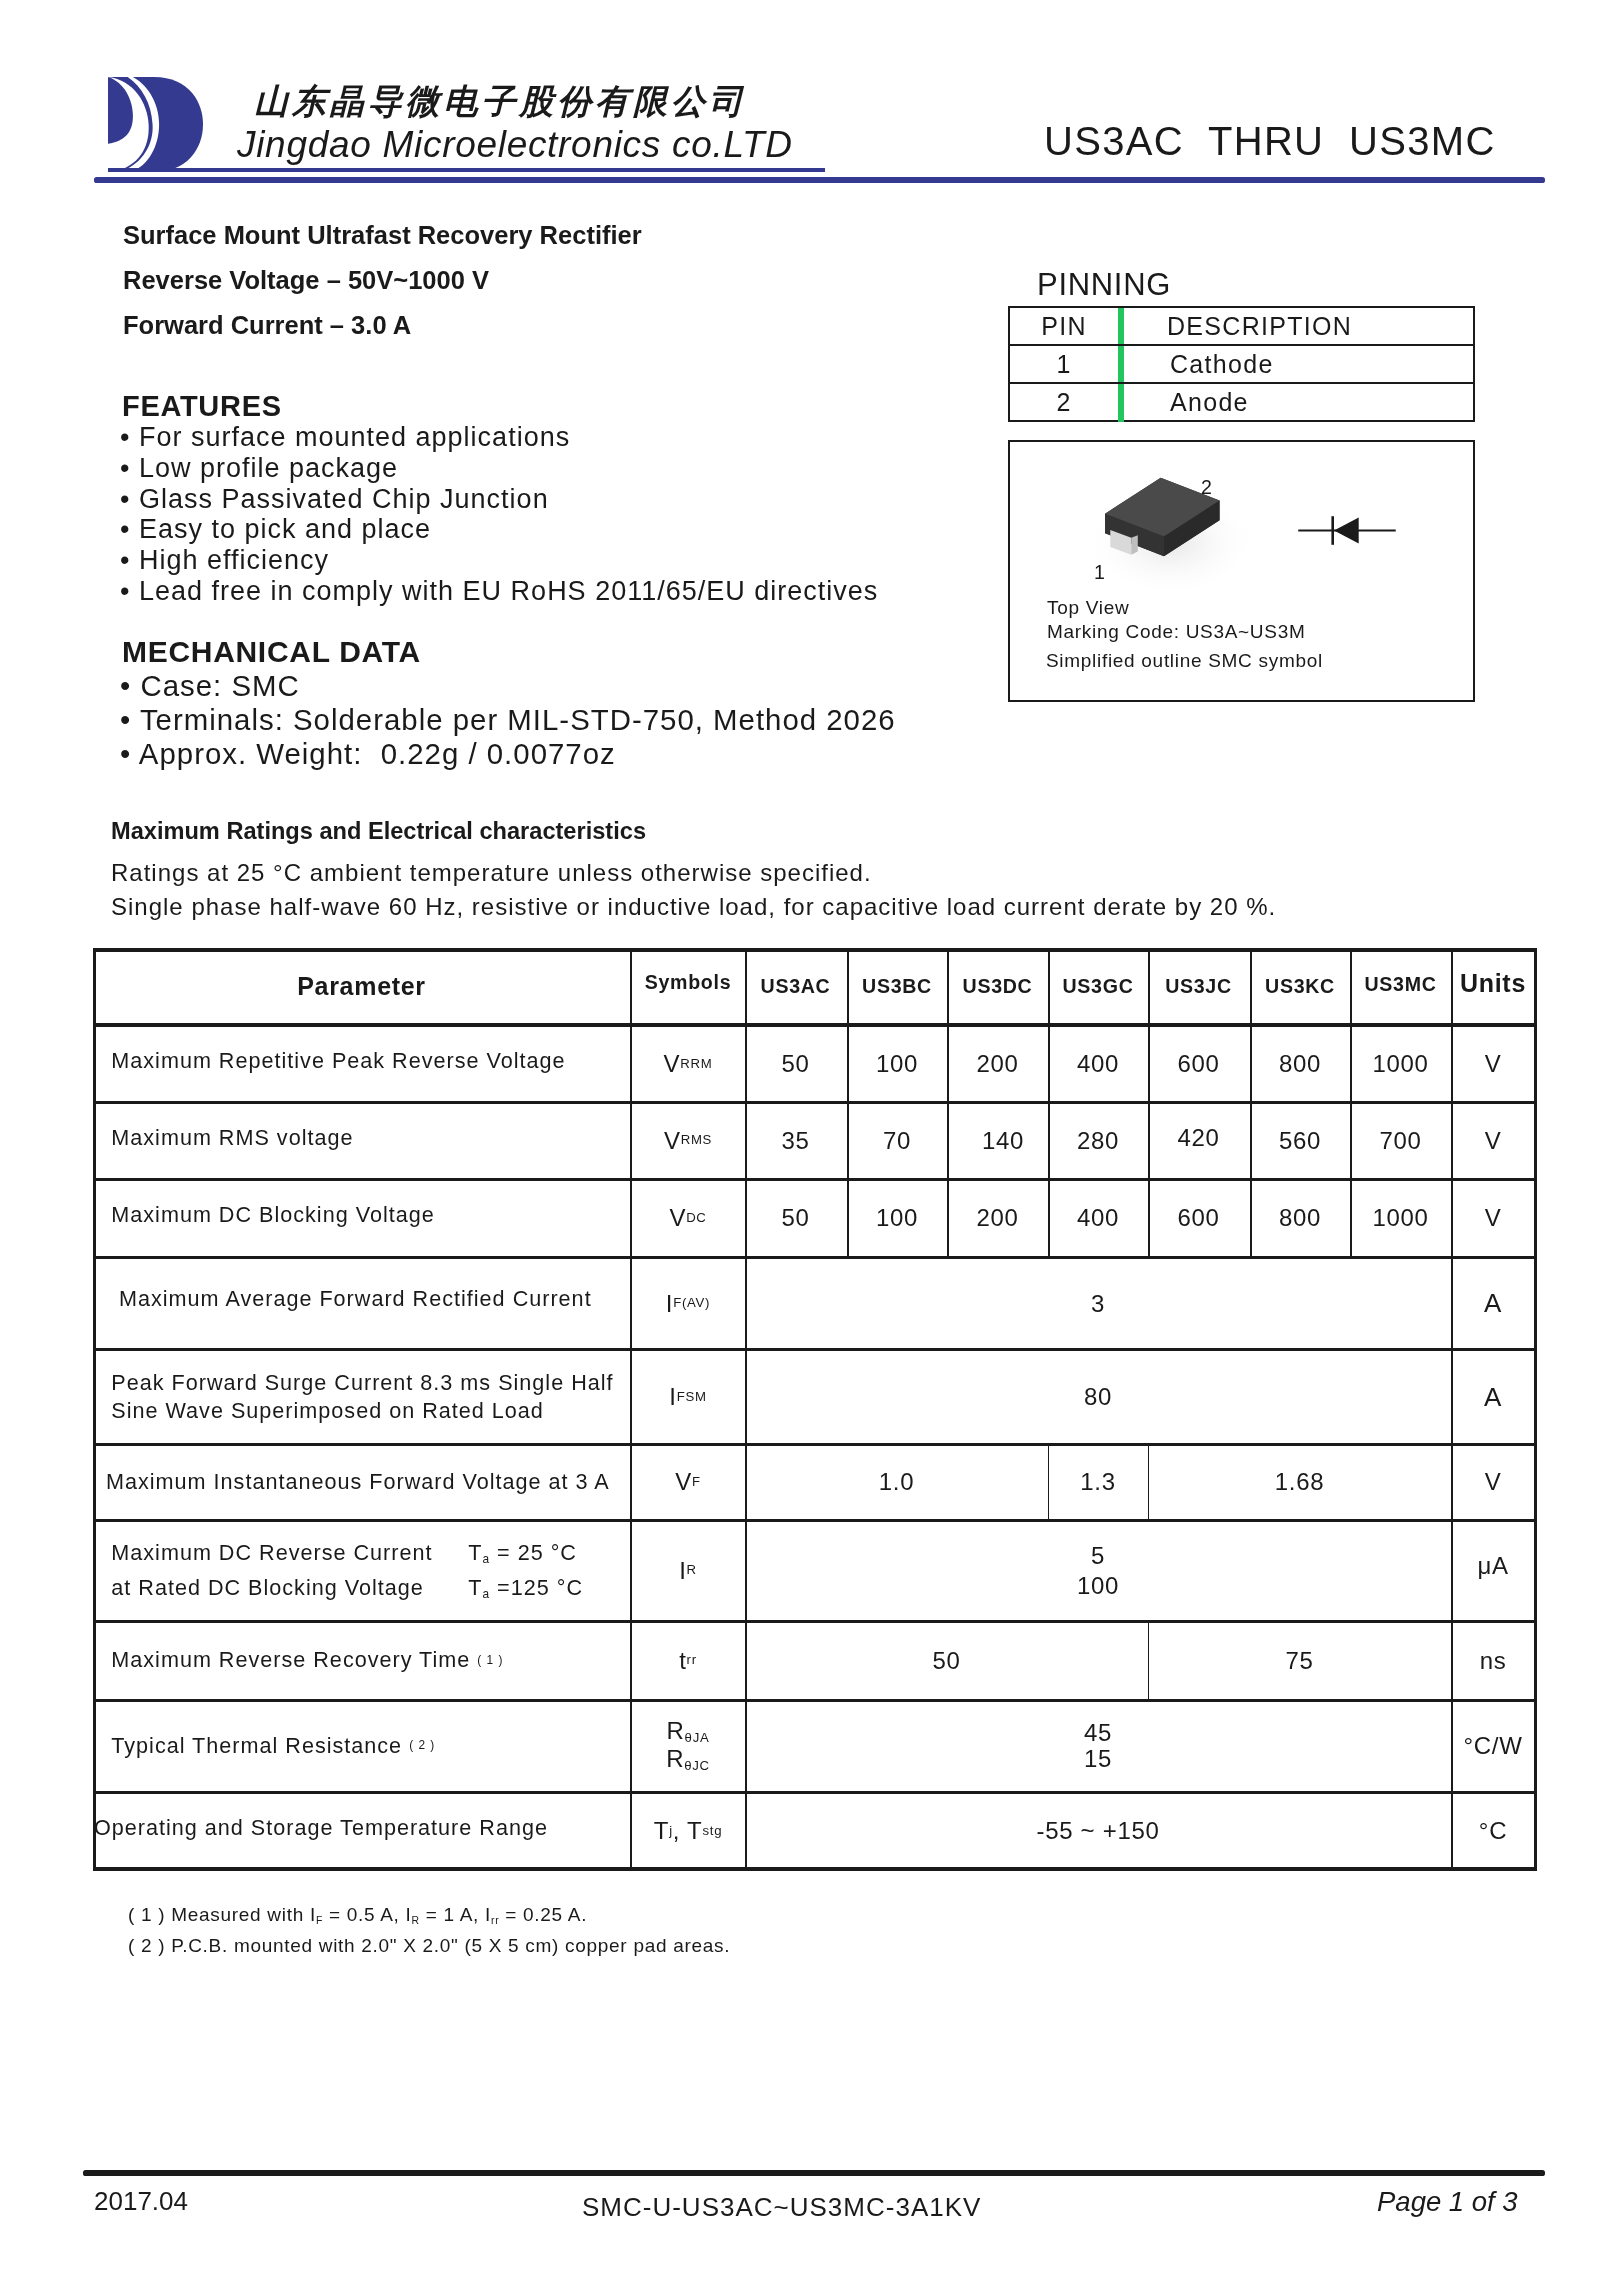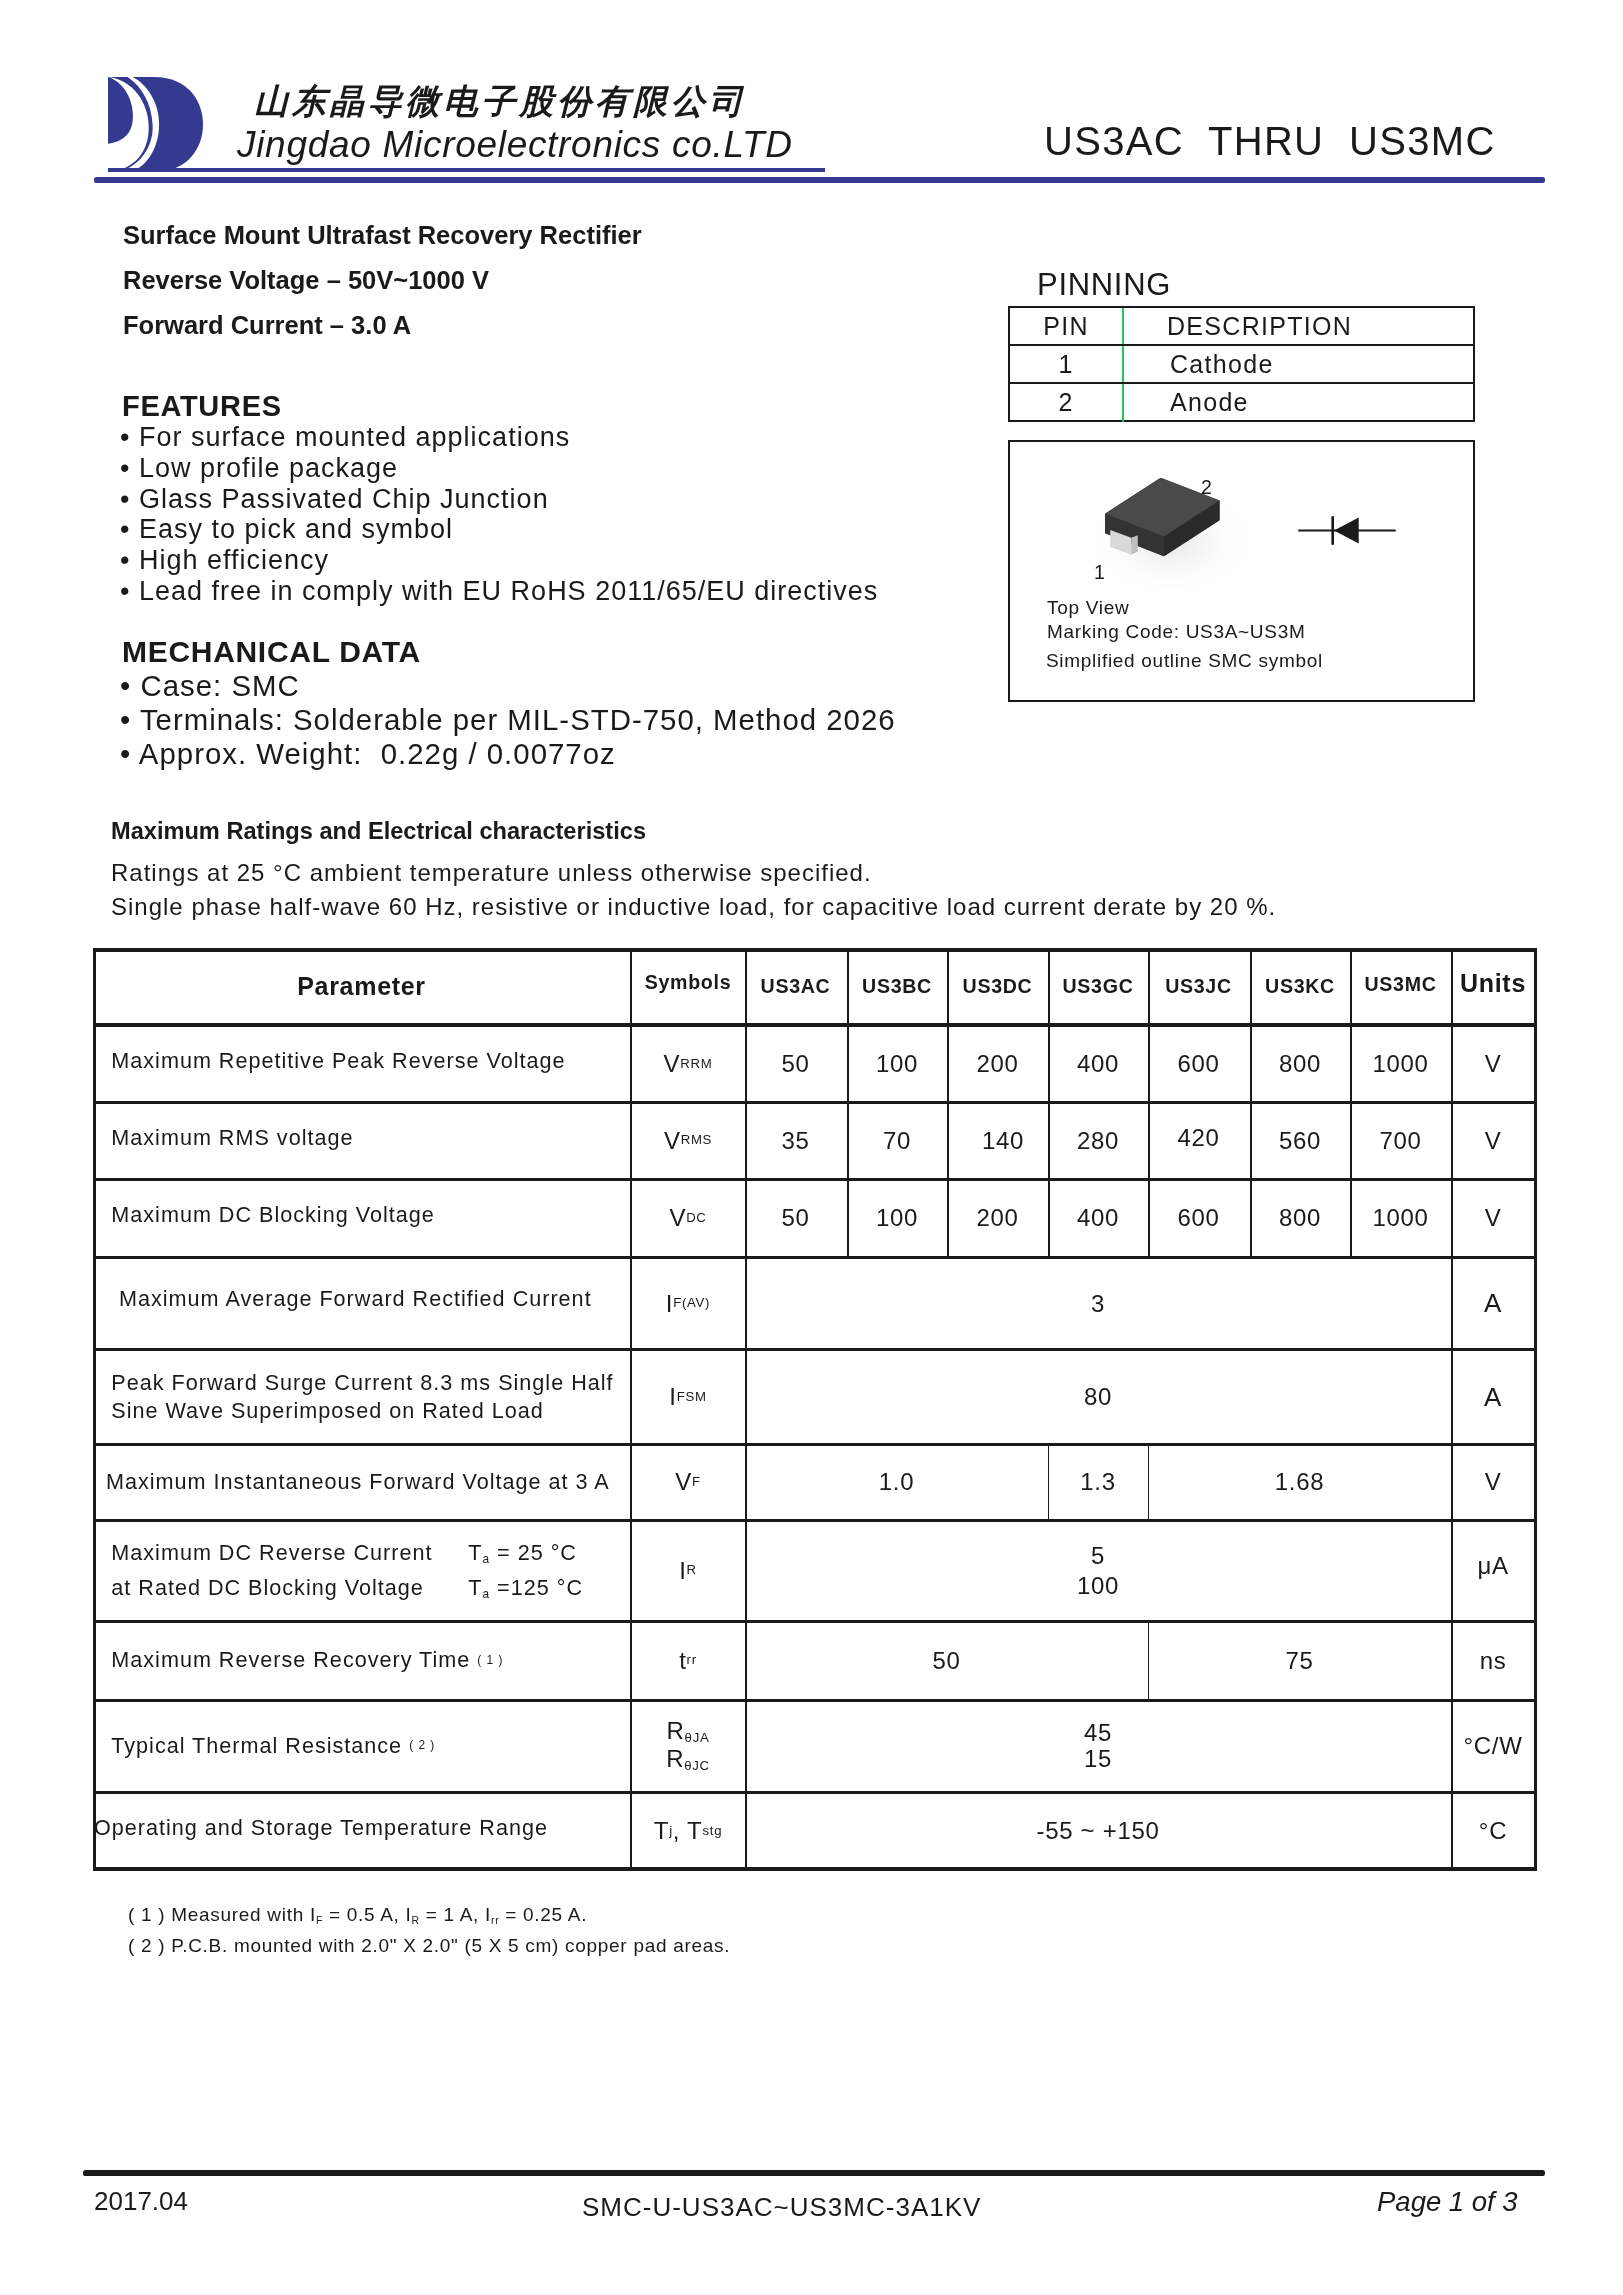--- a/index.html
+++ b/index.html
@@ -16,21 +16,21 @@
   
   .intro { left:123px; font-size:25.5px; font-weight:bold; white-space:nowrap; }
   .sect-title { left:122px; font-size:29px; font-weight:bold; letter-spacing:0.7px; white-space:nowrap; }
   .bullet { left:120px; font-size:27px; letter-spacing:1px; white-space:nowrap; }
   .bullet-lg { left:120px; font-size:29.4px; letter-spacing:1px; white-space:nowrap; }
   
   .pin-title { left:1037px; top:267px; font-size:31px; letter-spacing:0.7px; }
   .pin-table { left:1008px; top:306px; width:467px; height:116px; border:2.6px solid #1a1a1a; box-sizing:border-box; }
   .pin-row { position:absolute; left:0; width:100%; height:38px; border-bottom:2px solid #1a1a1a; box-sizing:border-box; font-size:25px; letter-spacing:1.3px; }
   .pin-row:last-child { border-bottom:none; }
-  .pin-col1 { position:absolute; left:0; width:114px; height:100%; border-right:2px solid #22c55e; box-sizing:border-box; text-align:center; line-height:36px; }
+  .pin-col1 { position:absolute; left:0; width:114px; height:100%; border-right:6px solid #22c55e; box-sizing:border-box; text-align:center; line-height:36px; }
   .pin-col2 { position:absolute; left:160px; line-height:36px; }
   .pkg-box { left:1008px; top:440px; width:467px; height:262px; border:2.6px solid #1a1a1a; box-sizing:border-box; }
   .pkg-text { position:absolute; font-size:19px; letter-spacing:0.7px; white-space:nowrap; }
   
   .rt-title { left:111px; top:818px; font-size:23.6px; font-weight:bold; white-space:nowrap; }
   .rt-line { left:111px; font-size:24px; letter-spacing:1px; white-space:nowrap; }
   
   .tbl { left:93px; top:948px; width:1444px; height:922px; }
   .hline { position:absolute; left:0; width:1444px; background:#1a1a1a; }
   .vline { position:absolute; width:2px; background:#1a1a1a; }
@@ -63,21 +63,21 @@
 <div class="abs main-bar"></div>
 
 <div class="abs intro" style="top:221px">Surface Mount Ultrafast Recovery Rectifier</div>
 <div class="abs intro" style="top:266px">Reverse Voltage – 50V~1000 V</div>
 <div class="abs intro" style="top:311px">Forward Current – 3.0 A</div>
 
 <div class="abs sect-title" style="top:390px">FEATURES</div>
 <div class="abs bullet" style="top:422px">• For surface mounted applications</div>
 <div class="abs bullet" style="top:453px">• Low profile package</div>
 <div class="abs bullet" style="top:484px">• Glass Passivated Chip Junction</div>
-<div class="abs bullet" style="top:514px">• Easy to pick and symbol</div>
+<div class="abs bullet" style="top:514px">• Easy to pick and place</div>
 <div class="abs bullet" style="top:545px">• High efficiency</div>
 <div class="abs bullet" style="top:576px">• Lead free in comply with EU RoHS 2011/65/EU directives</div>
 
 <div class="abs sect-title" style="top:635px;font-size:30px">MECHANICAL DATA</div>
 <div class="abs bullet-lg" style="top:669px">• Case: SMC</div>
 <div class="abs bullet-lg" style="top:703px">• Terminals: Solderable per MIL-STD-750, Method 2026</div>
 <div class="abs bullet-lg" style="top:737px;white-space:pre">• Approx. Weight:  0.22g / 0.0077oz</div>
 
 <div class="abs pin-title">PINNING</div>
 <div class="abs pin-table">

